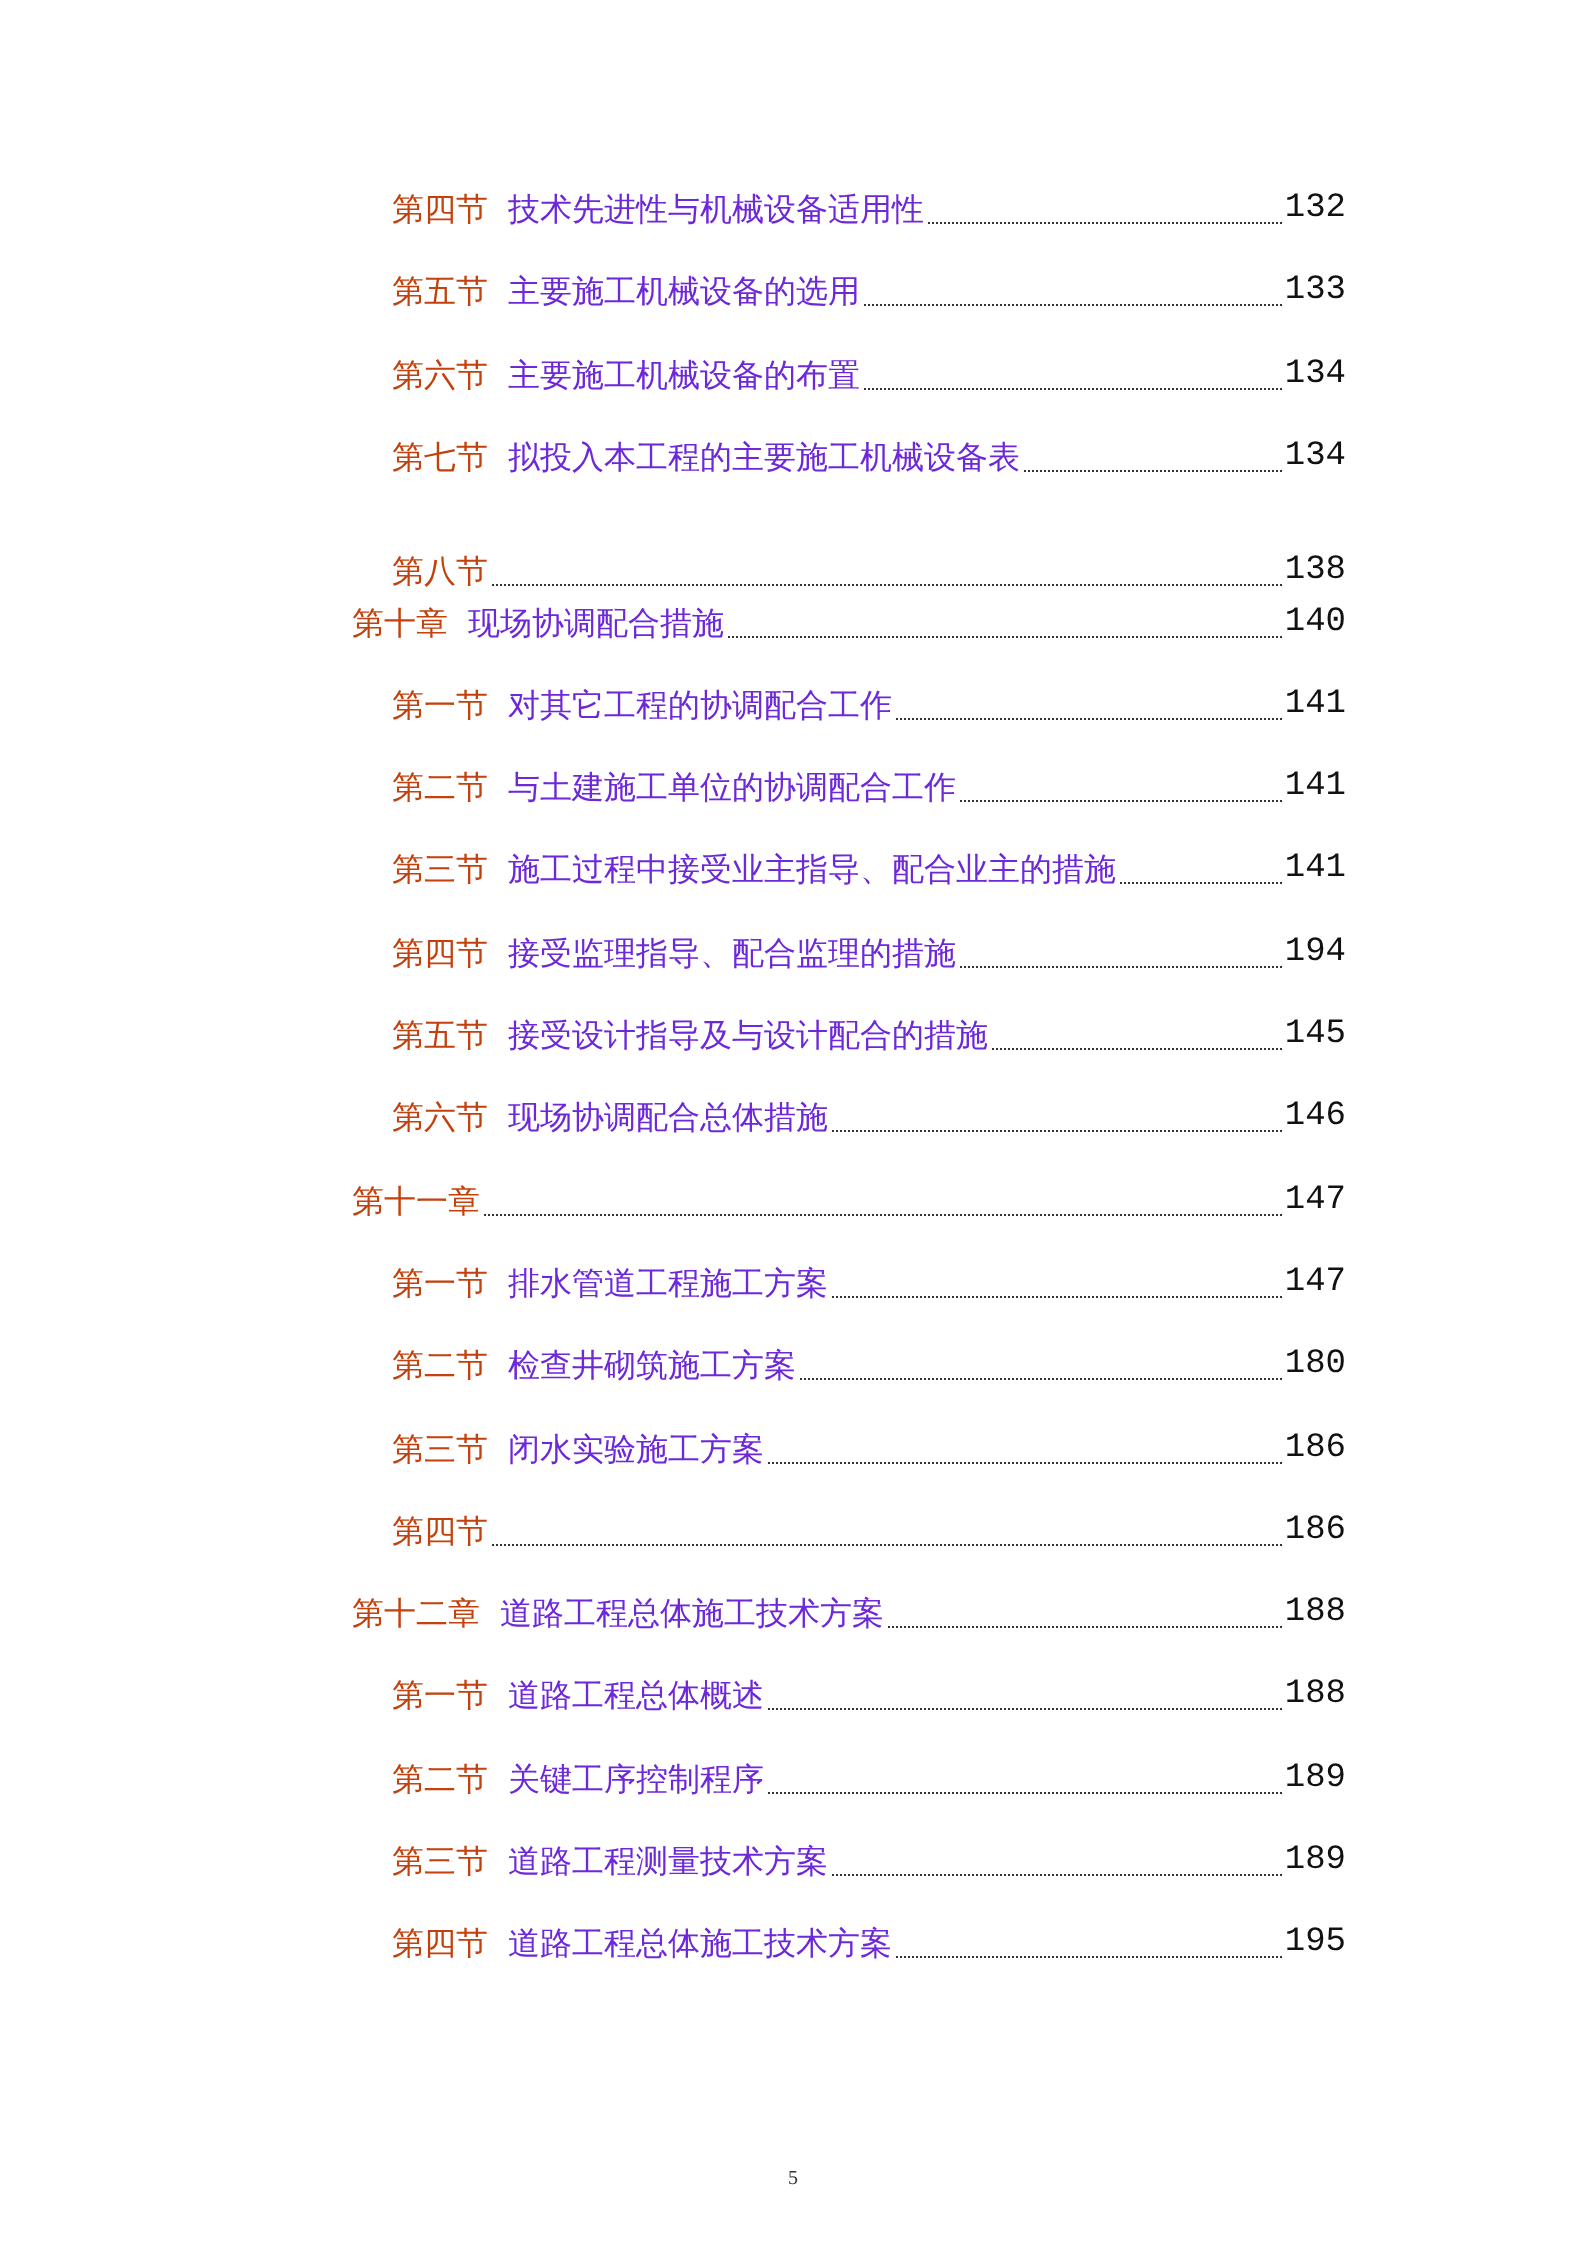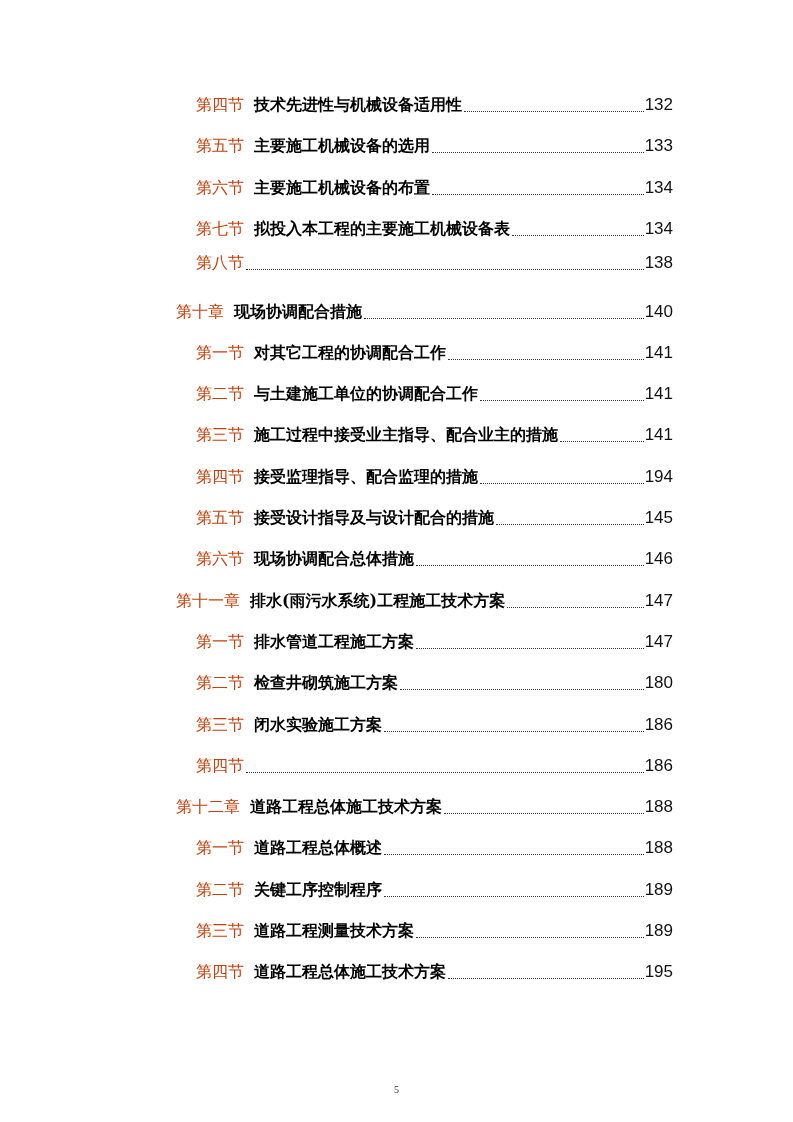--- a/index.html
+++ b/index.html
@@ -4,24 +4,24 @@
 <style>
   html, body { margin: 0; padding: 0; background: #ffffff; }
   body { width: 793px; height: 1122px; position: relative; overflow: hidden;
          font-family: "DejaVu Serif", "Liberation Serif", serif; color: #111111; }
   .toc { position: absolute; left: 0; top: 88px; width: 793px; }
   .row { position: absolute; height: 28px; display: flex; align-items: flex-end;
          font-size: 16px; line-height: 22px; right: 120px; }
   .row.chapter { left: 176px; }
   .row.section { left: 196px; }
   .num { white-space: nowrap; font-weight: normal; color: #c2410c; }
-  .title { white-space: nowrap; font-weight: bold; margin-left: 10px; color: #000000; }
+  .title { white-space: nowrap; font-weight: normal; margin-left: 10px; color: #6d28d9; }
   .dots { flex: 1; overflow: hidden; white-space: nowrap; margin: 0 1px 4px 2px;
           border-bottom: 1.6px dotted #333; height: 1px; align-self: flex-end; }
-  .page { white-space: nowrap; font-family: Liberation Sans, sans-serif; font-size: 17px; }
+  .page { white-space: nowrap; font-family: Liberation Mono, monospace; font-size: 17px; }
   .footer { position: absolute; top: 1084px; left: 0; width: 793px; text-align: center;
             font-size: 10px; font-family: "Liberation Serif", serif; color: #333; }
 </style>
 </head>
 <body>
 
 <div class="toc">
   <div class="row section" style="top:0px">
     <span class="num">第四节</span>
     <span class="title">技术先进性与机械设备适用性</span>
@@ -39,21 +39,21 @@
     <span class="title">主要施工机械设备的布置</span>
     <span class="dots"></span>
     <span class="page">134</span>
   </div>
   <div class="row section" style="top:123.9px">
     <span class="num">第七节</span>
     <span class="title">拟投入本工程的主要施工机械设备表</span>
     <span class="dots"></span>
     <span class="page">134</span>
   </div>
-  <div class="row section" style="top:158px">
+  <div class="row section" style="top:181px">
     <span class="num">第八节</span>
     <span class="dots"></span>
     <span class="page">138</span>
   </div>
   <div class="row chapter" style="top:206.5px">
     <span class="num">第十章</span>
     <span class="title">现场协调配合措施</span>
     <span class="dots"></span>
     <span class="page">140</span>
   </div>
@@ -88,21 +88,20 @@
     <span class="page">145</span>
   </div>
   <div class="row section" style="top:454.3px">
     <span class="num">第六节</span>
     <span class="title">现场协调配合总体措施</span>
     <span class="dots"></span>
     <span class="page">146</span>
   </div>
   <div class="row chapter" style="top:495.6px">
     <span class="num">第十一章</span>
-    <span class="title">排水(雨污水系统)工程施工技术方案</span>
     <span class="dots"></span>
     <span class="page">147</span>
   </div>
   <div class="row section" style="top:536.9px">
     <span class="num">第一节</span>
     <span class="title">排水管道工程施工方案</span>
     <span class="dots"></span>
     <span class="page">147</span>
   </div>
   <div class="row section" style="top:578.2px">

